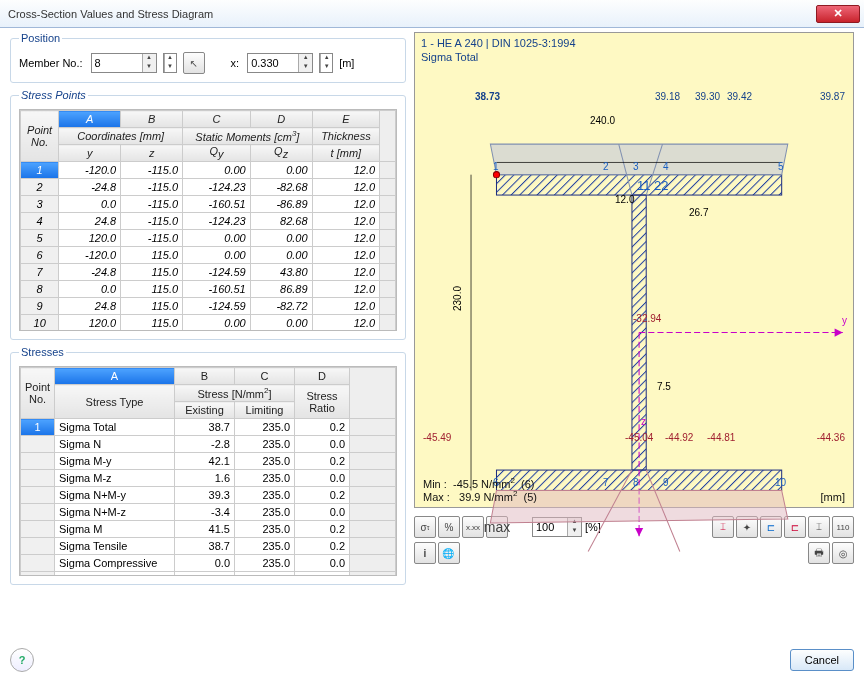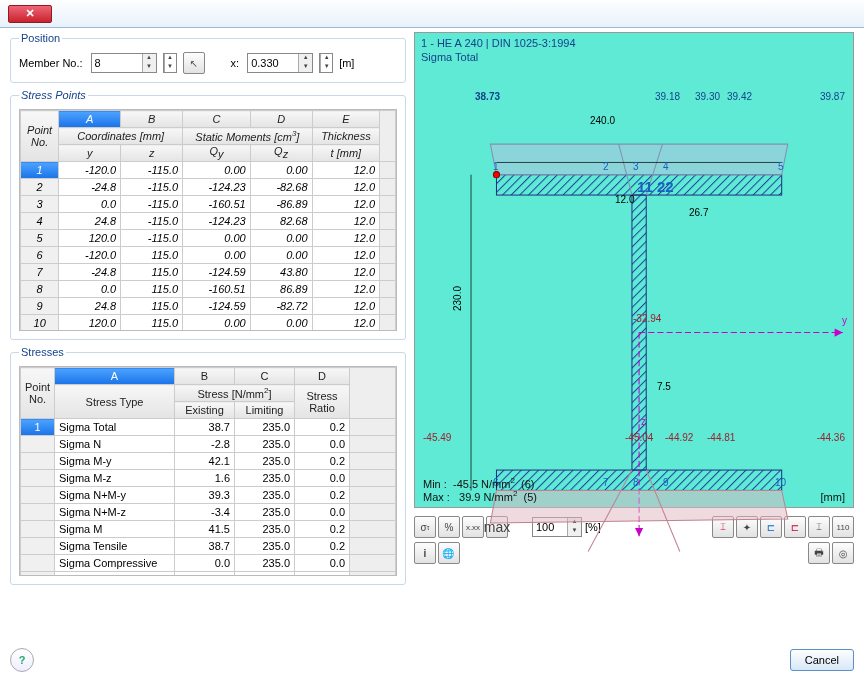--- a/index.html
+++ b/index.html
@@ -22,37 +22,38 @@
 .tbl-wrap { height: 222px; overflow-y: auto; border: 1px solid #bbb; }
 .tbl { width: 100%; border-collapse: collapse; table-layout: fixed; }
 .tbl th, .tbl td { border: 1px solid #ccc; padding: 0 4px; height: 17px; }
 .tbl th { background: linear-gradient(#f7f7f7,#e4e4e4); font-weight: normal; color:#222; }
 .tbl td { text-align: right; }
 .tbl td.lbl { text-align: left; }
 th.hdr-blue { background: linear-gradient(#4da3ff,#1a73e8); color:#fff; }
 .tbl tr.selrow td.rownum { background: linear-gradient(#4da3ff,#1a73e8); color:#fff; text-align:center; }
 .tbl td.rownum { background:#f0f0f0; text-align:center; }
 .stress-wrap { height: 210px; overflow-y:auto; border:1px solid #bbb; }
-.diagram { flex: 1; border: 1px solid #999; background: #5eead4; padding: 4px 6px; margin-bottom: 4px; position:relative; }
+.diagram { flex: 1; border: 1px solid #999; background: #fef9c3; padding: 4px 6px; margin-bottom: 4px; position:relative; }
 .diag-title { color: #15428b; line-height: 1.25; }
 .svg-area { position:absolute; top:50px; left:0; right:0; bottom:0; }
 .minmax { position:absolute; bottom:4px; left:8px; right:8px; display:flex; justify-content:space-between; color:#111; }
 .toolbar { display:flex; gap:3px; align-items:center; margin-top:4px; }
 .toolbar .spacer { flex:1; }
 .tool-grp { display:flex; gap:2px; }
 .footer { position: absolute; bottom: 8px; left: 10px; right: 10px; display: flex; justify-content: space-between; align-items:center;}
 .btn { height: 22px; padding: 0 14px; border: 1px solid #5a8fc8; background: linear-gradient(#fdfefe,#d8e8f8); border-radius: 3px; cursor: pointer; }
 .help-btn { width:24px; height:24px; border:1px solid #aaa; border-radius:12px; text-align:center; line-height:22px; color:#2a6; font-weight:bold; cursor:pointer; background:linear-gradient(#fff,#eef);}
 sup { font-size: 8px; }
 .lblnum { position:absolute; font-size:10px; }
 </style>
 </head>
 <body>
 
 <div class="titlebar">
+  <span>Cross-Section Values and Stress Diagram</span>
   <div class="close-btn">✕</div>
 </div>
 
 <div class="content">
 <div class="left-pane">
 
 <fieldset>
   <legend>Position</legend>
   <div class="pos-row">
     <label>Member No.:</label>
@@ -397,21 +398,21 @@
     <div class="lblnum" style="top:128px;left:78px;color:#1a60c0;">1</div>
     <div class="lblnum" style="top:128px;left:188px;color:#1a60c0;">2</div>
     <div class="lblnum" style="top:128px;left:218px;color:#1a60c0;">3</div>
     <div class="lblnum" style="top:128px;left:248px;color:#1a60c0;">4</div>
     <div class="lblnum" style="top:128px;left:363px;color:#1a60c0;">5</div>
     <div class="lblnum" style="top:444px;left:78px;color:#1a60c0;">6</div>
     <div class="lblnum" style="top:444px;left:188px;color:#1a60c0;">7</div>
     <div class="lblnum" style="top:444px;left:218px;color:#1a60c0;">8</div>
     <div class="lblnum" style="top:444px;left:248px;color:#1a60c0;">9</div>
     <div class="lblnum" style="top:444px;left:360px;color:#1a60c0;">10</div>
-    <div class="lblnum" style="top:145px;left:222px;color:#1a60c0;font-size:15px;font-weight:bold;">11 22</div>
+    <div class="lblnum" style="top:145px;left:222px;color:#1a60c0;font-size:13px;">11 22</div>
     <div class="minmax">
       <div>
         <div><span>Min  :</span>&nbsp;&nbsp;<span>-45.5</span>&nbsp;<span>N/mm</span><sup>2</sup>&nbsp;&nbsp;<span>(6)</span></div>
         <div><span>Max :</span>&nbsp;&nbsp;&nbsp;<span>39.9</span>&nbsp;<span>N/mm</span><sup>2</sup>&nbsp;&nbsp;<span>(5)</span></div>
       </div>
       <div style="align-self:flex-end;">[mm]</div>
     </div>
   </div>
 
   <div class="toolbar">

